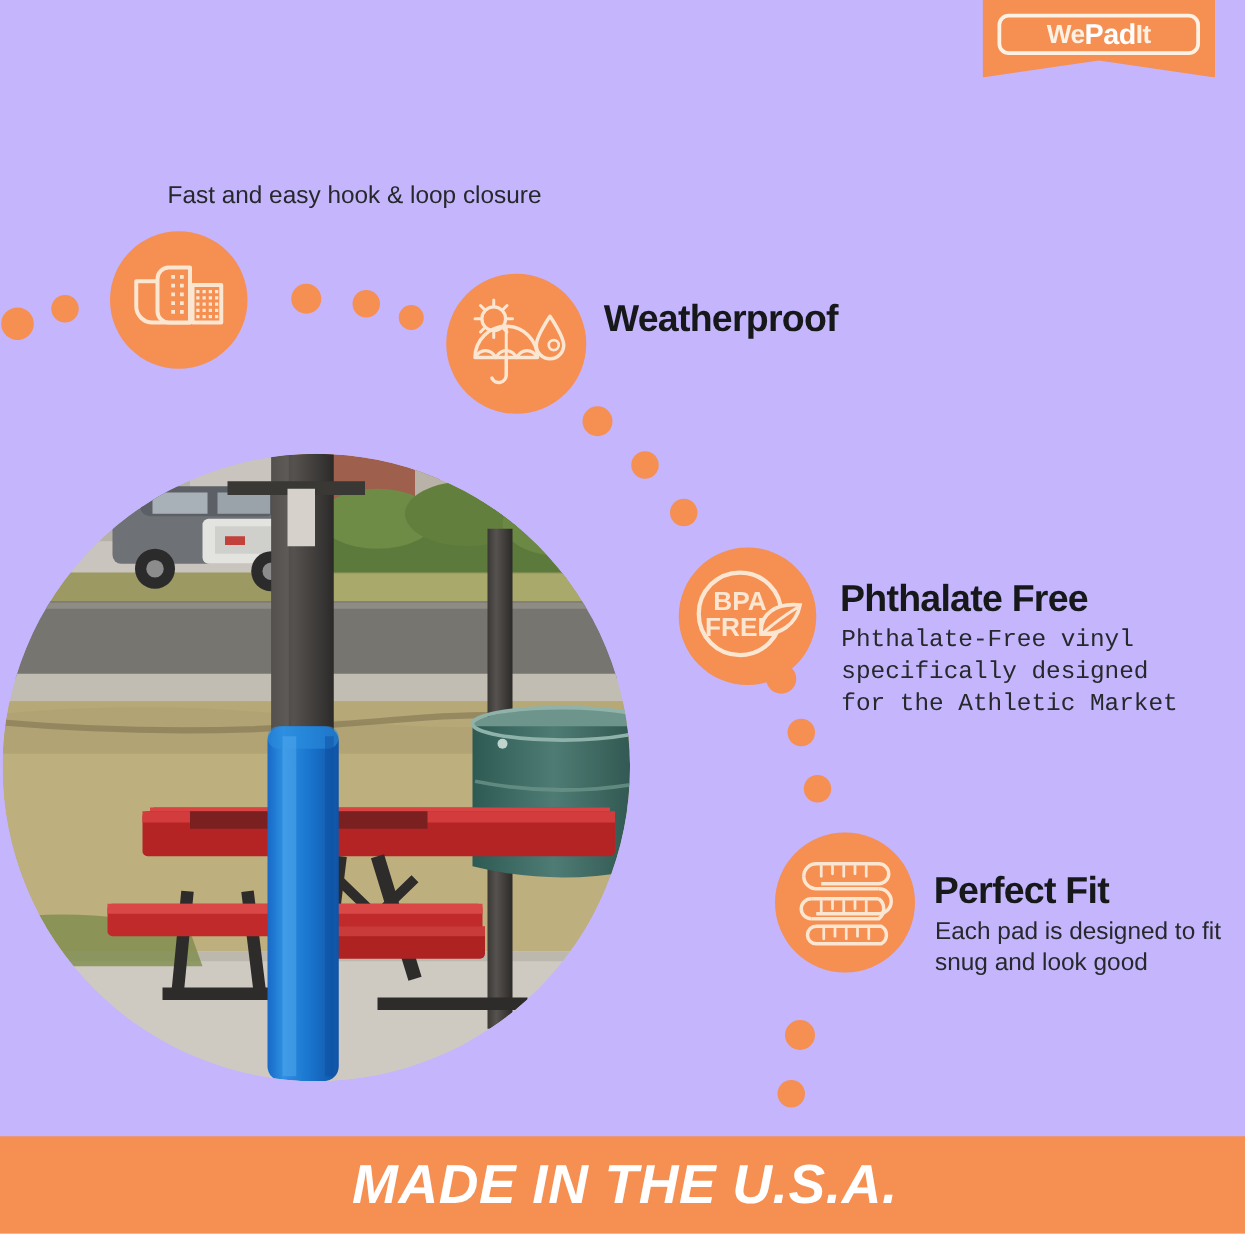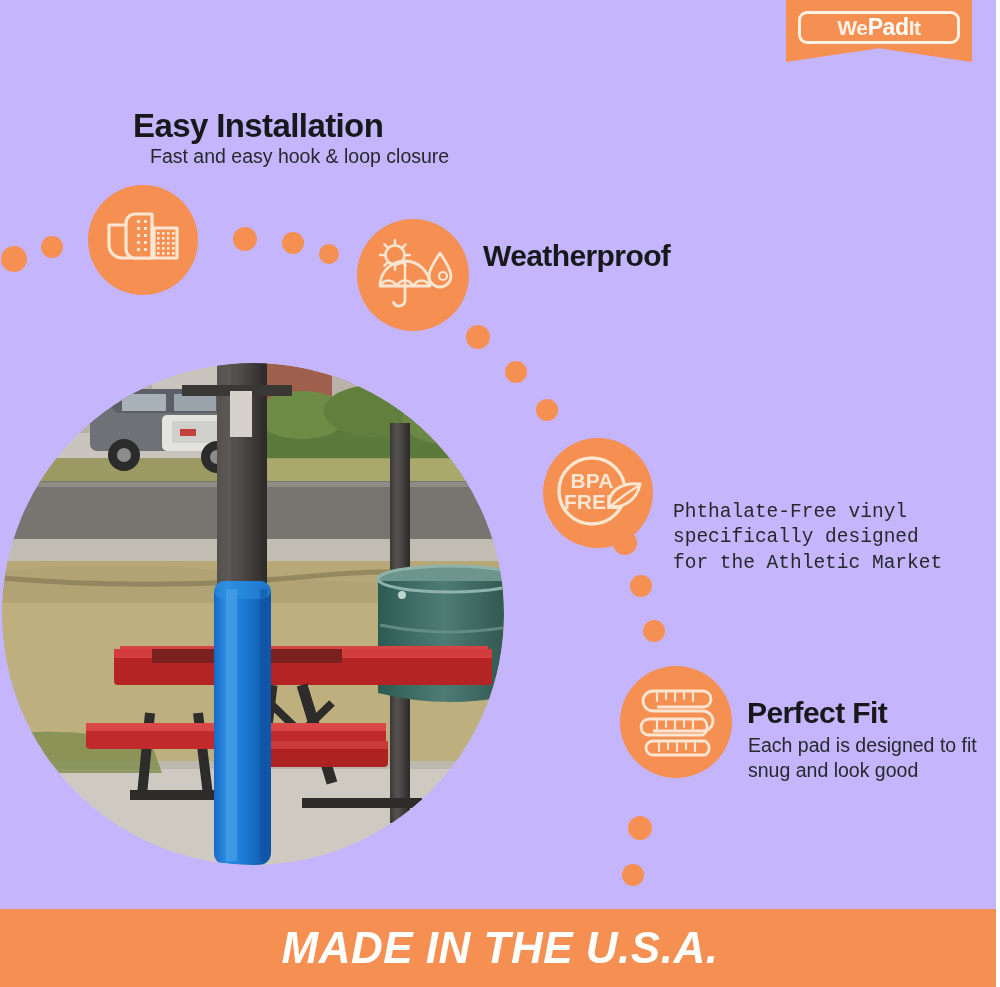--- a/index.html
+++ b/index.html
@@ -60,21 +60,21 @@
     white-space: nowrap;
   }
   .feature-desc {
     position: absolute;
     color: #26282b;
     font-weight: 400;
     line-height: 1.33;
   }
 
   #title-easy      { left: 133px; top: 80px;  font-size: 33px; }
-  #desc-easy       { left: 134px; top: 124px; font-size: 19.5px; width: 420px; margin-left: 16px; }
+  #desc-easy       { left: 134px; top: 124px; font-size: 19.5px; width: 420px; }
 
   #title-weather   { left: 483px; top: 214px; font-size: 30px; }
   #desc-weather    { left: 484px; top: 255px; font-size: 19.5px; width: 430px; }
 
   #title-phth      { left: 672px; top: 438px; font-size: 30px; }
   #desc-phth       { left: 673px; top: 480px; font-size: 19.5px; width: 270px; font-family: Liberation Mono, monospace; }
 
   #title-fit       { left: 747px; top: 671px; font-size: 30px; }
   #desc-fit        { left: 748px; top: 713px; font-size: 19.5px; width: 230px; }
 
@@ -150,21 +150,20 @@
       <div class="trail-dot" style="left: 466px; top: 325px; width: 24px; height: 24px; background: rgb(245, 143, 82);"></div>
       <div class="trail-dot" style="left: 505px; top: 361px; width: 22px; height: 22px; background: rgb(245, 143, 82);"></div>
       <div class="trail-dot" style="left: 536px; top: 399px; width: 22px; height: 22px; background: rgb(245, 143, 82);"></div>
       <div class="trail-dot" style="left: 613px; top: 531px; width: 24px; height: 24px; background: rgb(245, 143, 82);"></div>
       <div class="trail-dot" style="left: 630px; top: 575px; width: 22px; height: 22px; background: rgb(245, 143, 82);"></div>
       <div class="trail-dot" style="left: 643px; top: 620px; width: 22px; height: 22px; background: rgb(245, 143, 82);"></div>
       <div class="trail-dot" style="left: 628px; top: 816px; width: 24px; height: 24px; background: rgb(245, 143, 82);"></div>
       <div class="trail-dot" style="left: 622px; top: 864px; width: 22px; height: 22px; background: rgb(245, 143, 82);"></div>
     </div>
 
-  <h2 class="feature-title" id="title-easy">Easy Installation</h2>
   <p class="feature-desc" id="desc-easy">Fast and easy hook &amp; loop closure</p>
 
   <div class="icon-circle" style="left:88px; top:185px; width:110px; height:110px;">
     <span>
       <svg width="74" height="58" viewBox="0 0 74 58">
 
         <path d="M3 14 H46 V47 H16 a13 13 0 0 1 -13 -13 Z" fill="none" stroke="#FBE6D2" stroke-width="3.2" stroke-linejoin="round"></path>
 
         <path d="M29 3 h17 v44 h-17 a9 9 0 0 1 -9 -9 V12 a9 9 0 0 1 9 -9 Z" fill="#F58F52" stroke="#FBE6D2" stroke-width="3.2" stroke-linejoin="round"></path>
         <g fill="#FBE6D2">
@@ -230,20 +229,21 @@
         <line x1="32" y1="24" x2="32" y2="48" stroke="#FBE6D2" stroke-width="2.4"></line>
 
         <path d="M32 48 v14 a6 6 0 0 1 -11.5 2.4" fill="none" stroke="#FBE6D2" stroke-width="2.8" stroke-linecap="round"></path>
 
         <path d="M67 15 C67 15 56 31 56 38 a11 11 0 0 0 22 0 C78 31 67 15 67 15 Z" fill="none" stroke="#FBE6D2" stroke-width="2.8" stroke-linejoin="round"></path>
         <circle cx="70" cy="38" r="4" fill="none" stroke="#FBE6D2" stroke-width="2.2"></circle>
       </svg>
     </span>
   </div>
 
+  <h2 class="feature-title" id="title-phth">Phthalate Free</h2>
   <p class="feature-desc" id="desc-phth">Phthalate-Free vinyl specifically designed for the Athletic Market</p>
 
   <div class="icon-circle" style="left:543px; top:438px; width:110px; height:110px;">
     <span>
       <svg width="92" height="84" viewBox="0 0 92 84">
         <circle cx="40" cy="40" r="33" fill="none" stroke="#FBE6D2" stroke-width="3.4"></circle>
         <text x="40" y="37" text-anchor="middle" font-family="Liberation Sans, sans-serif" font-size="21" font-weight="800" fill="#FBE6D2">BPA</text>
         <text x="40" y="58" text-anchor="middle" font-family="Liberation Sans, sans-serif" font-size="21" font-weight="800" fill="#FBE6D2">FREE</text>
 
         <path d="M88 33 C68 31 56 41 57 55 C71 58 85 49 88 33 Z" fill="#F58F52" stroke="#FBE6D2" stroke-width="3"></path>

